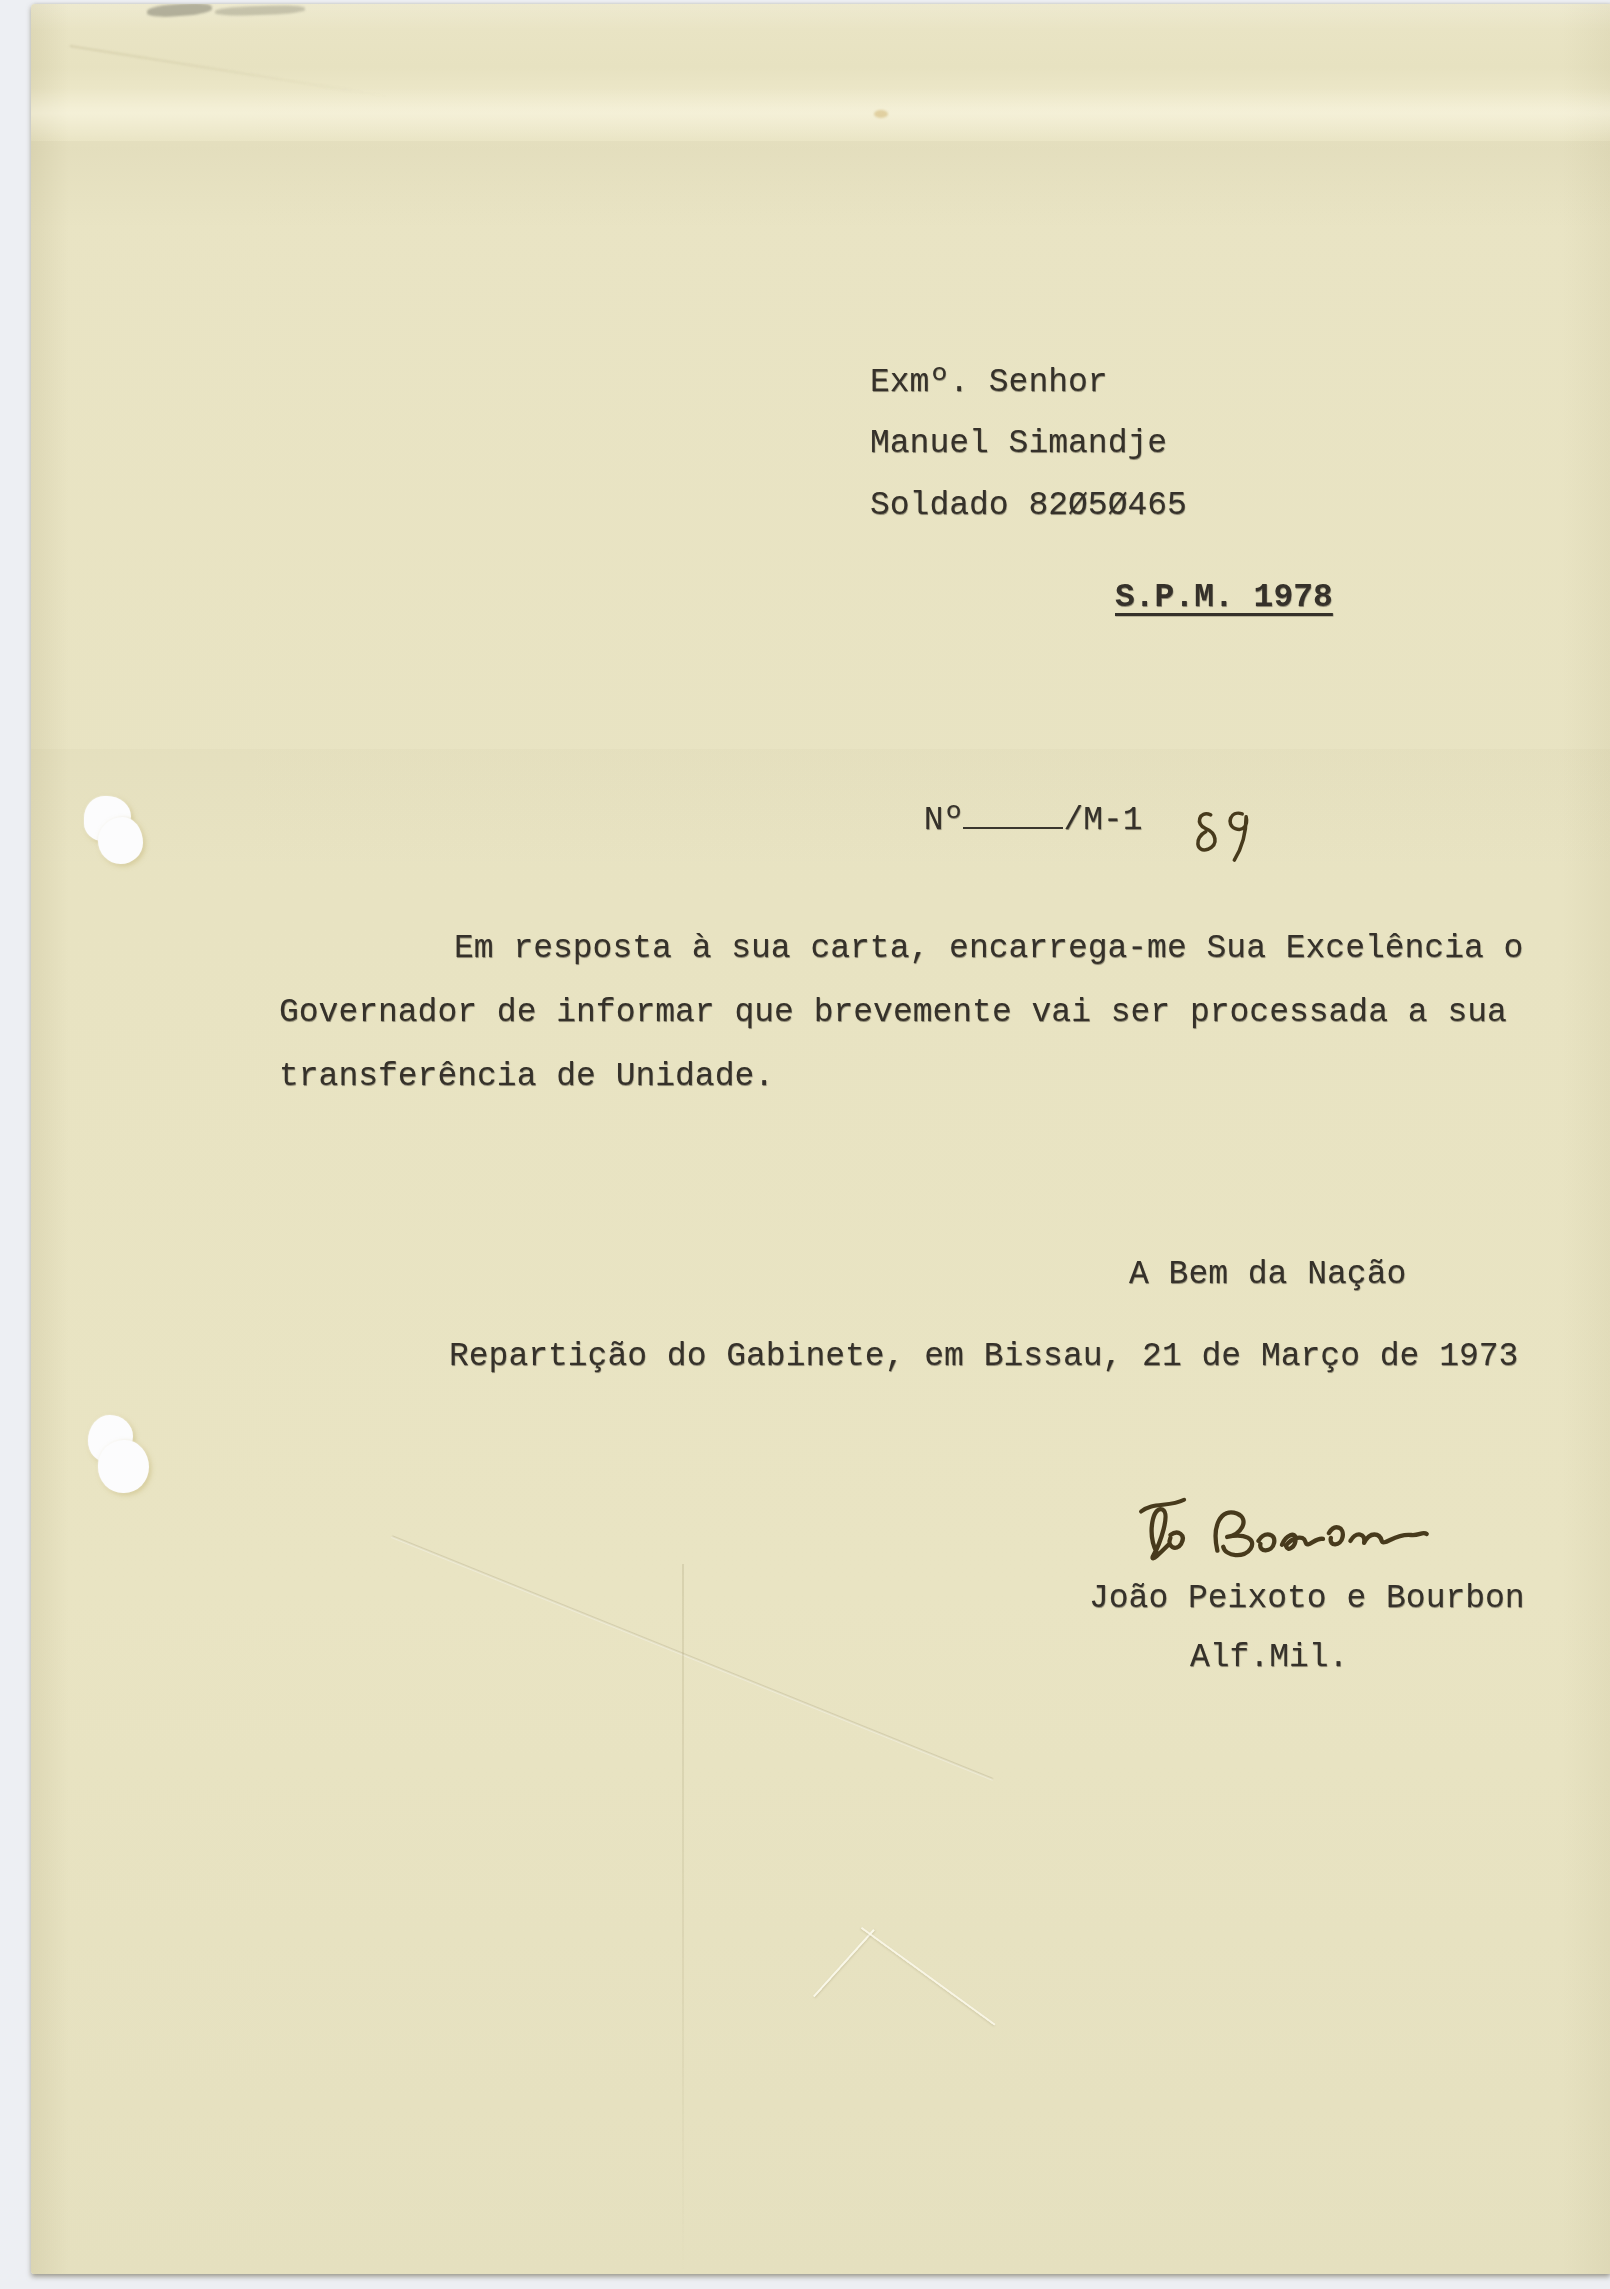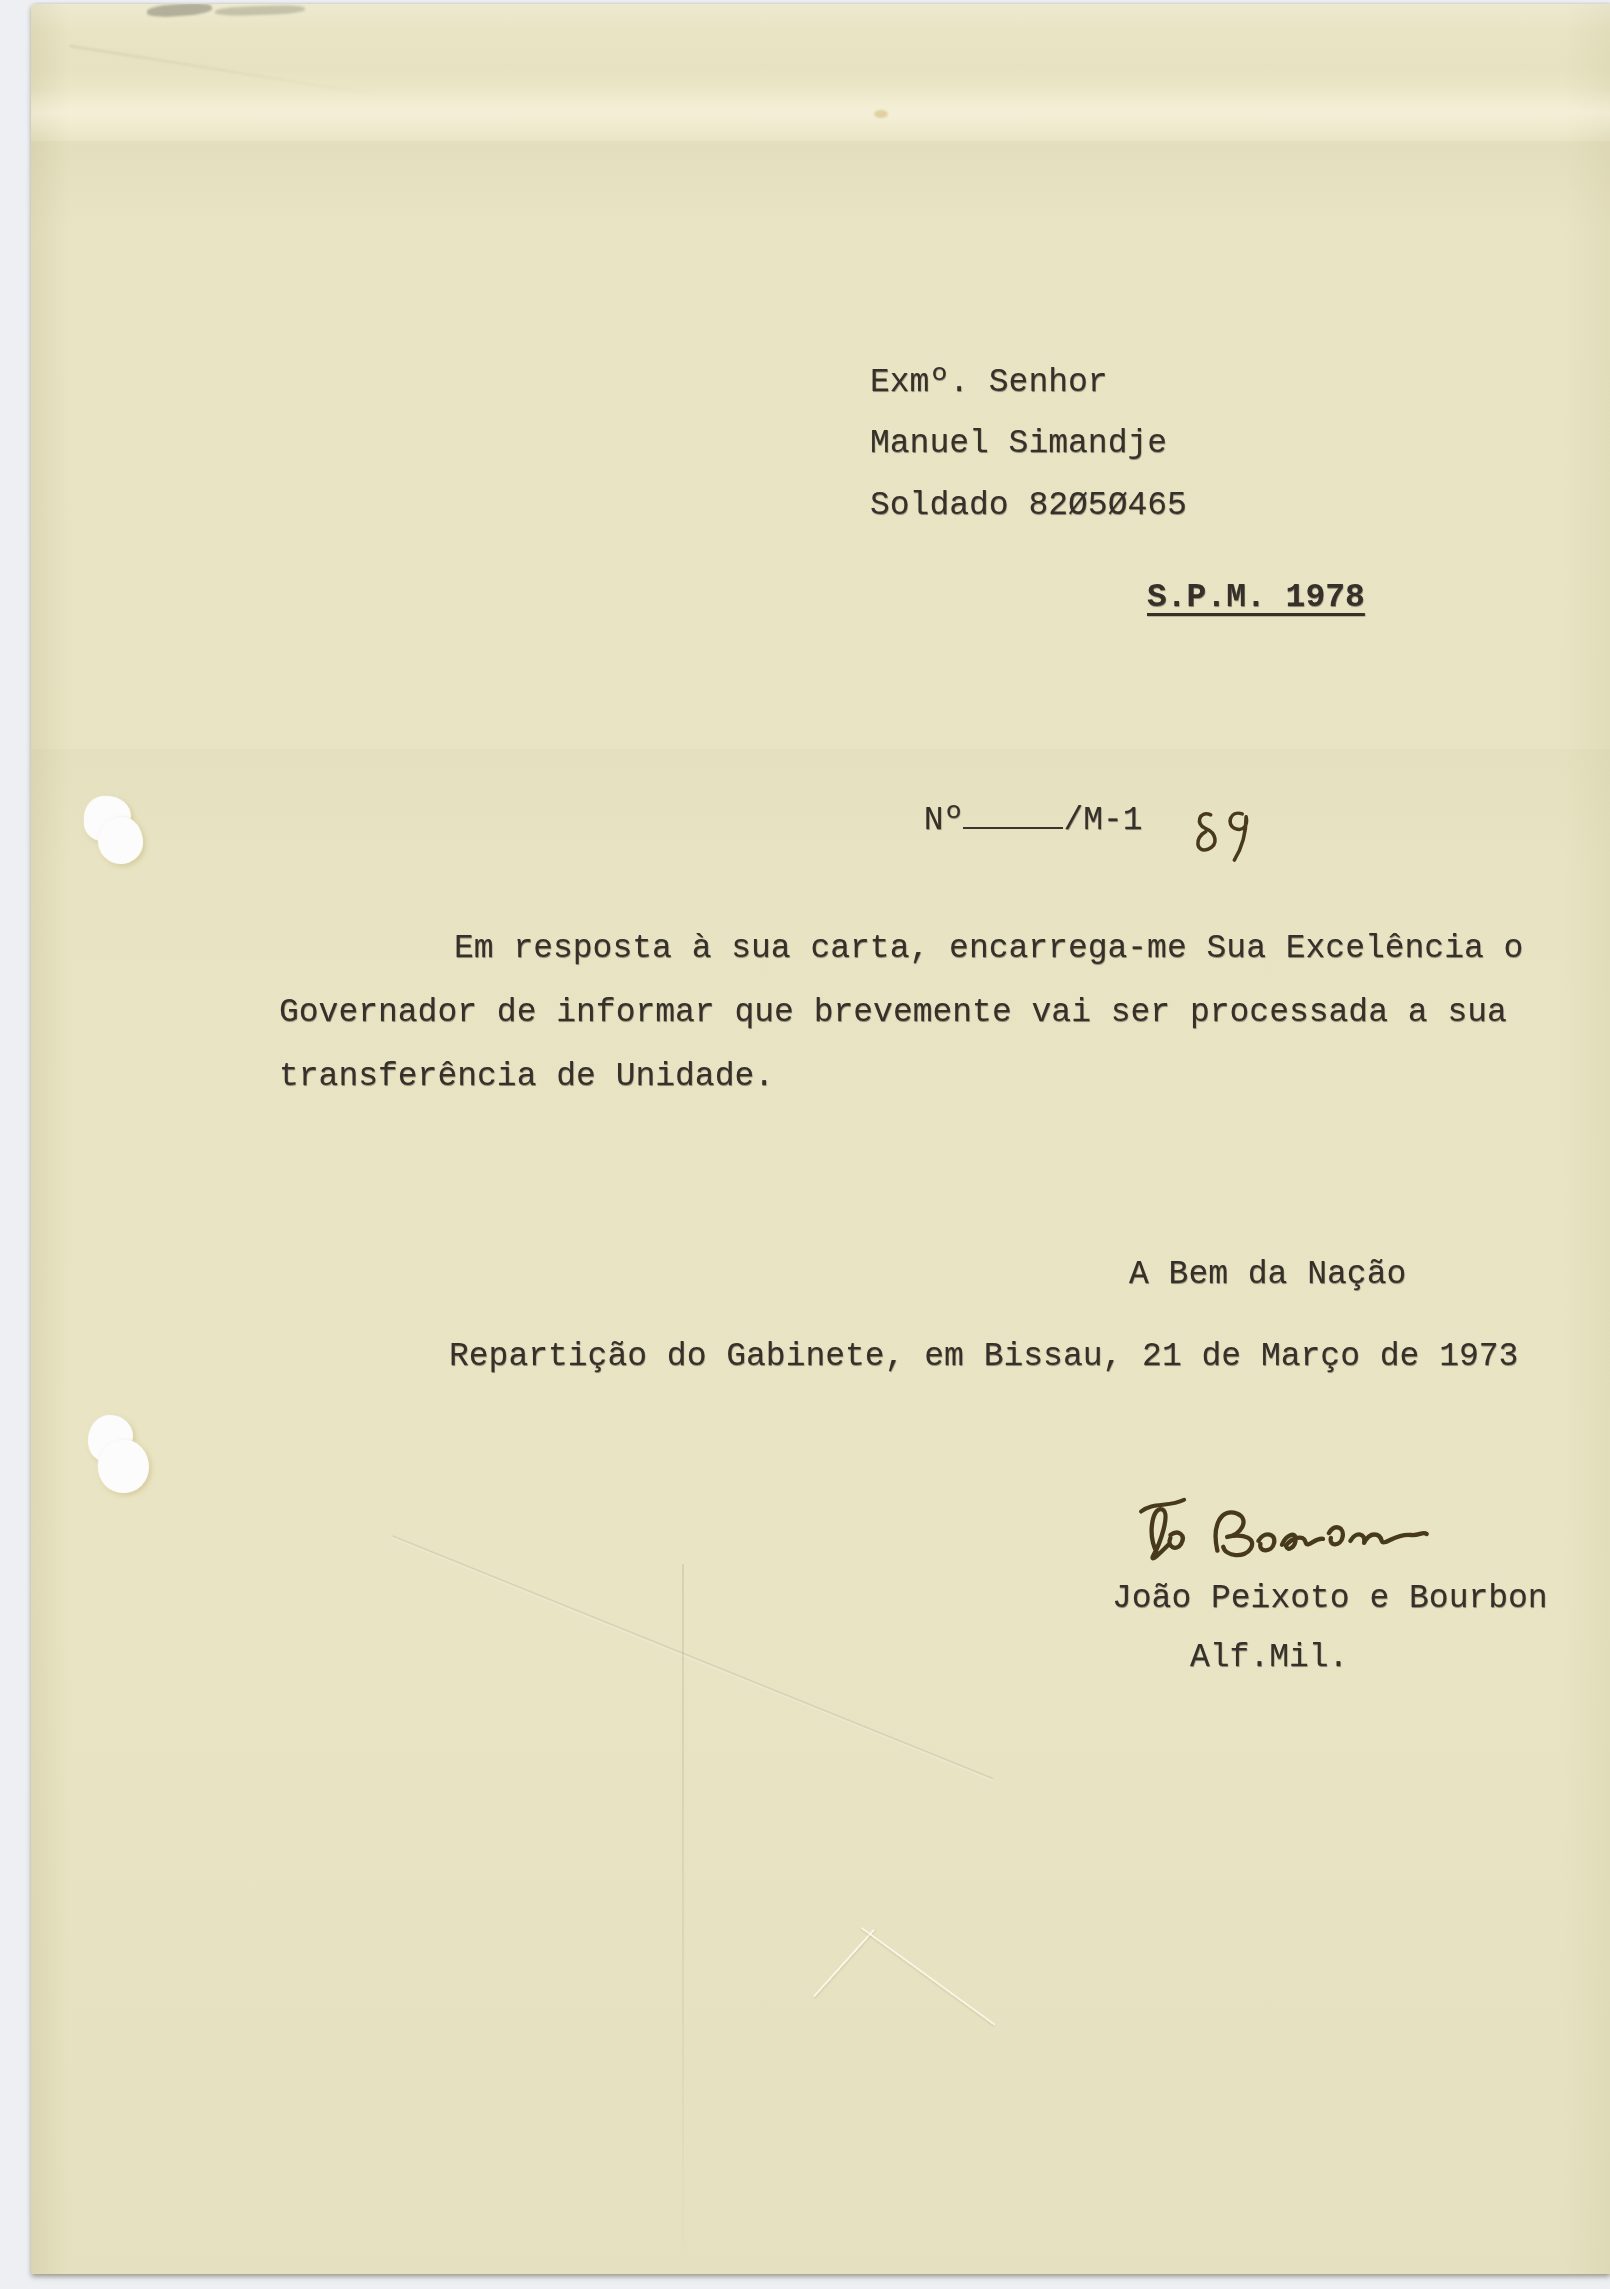--- a/index.html
+++ b/index.html
@@ -129,21 +129,21 @@
     </div>
     <div class="hole" style="left:51px; top:1411px; width:71px; height:82px;">
       <div class="lobe" style="left:5.9px; top:0; width:45px; height:47px; border-radius:48% 52% 60% 40% / 55% 45% 55% 45%;"></div>
       <div class="lobe" style="left:15.7px; top:25.5px; width:51px; height:53px; border-radius:52% 48% 50% 50% / 48% 52% 50% 50%;"></div>
     </div>
 
     <div class="typed" style="left:839px; top:359px;">Exmº. Senhor</div>
     <div class="typed" style="left:839px; top:420px;">Manuel Simandje</div>
     <div class="typed" style="left:839px; top:482px;">Soldado 82Ø5Ø465</div>
 
-    <div class="typed underlined" style="left:1116px; top:574px;">S.P.M. 1978</div>
+    <div class="typed underlined" style="left:1084px; top:574px;">S.P.M. 1978</div>
 
     <div class="typed" id="reference-line" style="left:774px; top:754px;">
       <span>Nº</span><span class="ref-blank"><span class="ink" style="left:25.5px; top:-33px; width:73px; height:61px;">
           <svg width="73" height="61" viewBox="0 0 74 62" aria-hidden="false">
             <title>89</title>
             <path d="M24,10 C12,5 8,20 19,24 C29,28 33,40 21,45 C9,49 7,33 19,27" stroke-width="3.6"></path>
             <path d="M56,9 C44,5 39,20 49,24 C57,27 62,21 60,12 C60,26 58,40 48,56" stroke-width="3.6"></path>
           </svg>
         </span></span><span>/M-1</span>
     </div>
@@ -166,18 +166,18 @@
         <path d="M14,22 C26,12 42,18 58,10" stroke-width="4.2"></path>
 
         <path d="M92,62 C86,36 96,18 112,24 C126,30 116,46 102,48 C120,44 132,50 126,60 C120,70 100,68 98,58" stroke-width="4.4"></path>
         <path d="M134,52 C140,42 152,44 150,54 C148,64 134,64 136,55" stroke-width="4.4"></path>
         <path d="M158,56 C162,46 172,42 172,50 C172,58 164,64 162,57 C168,49 180,45 182,53 C184,61 192,48 200,50" stroke-width="4.4"></path>
         <path d="M206,44 C212,34 222,38 220,48 C218,58 206,58 208,49" stroke-width="4.4"></path>
         <path d="M228,52 C234,42 244,44 242,54 C248,42 258,44 260,52 C262,58 274,44 290,46 C298,47 302,42 306,45" stroke-width="4.4"></path>
       </svg>
     </div>
 
-    <div class="typed" style="left:1081px; top:1575px;">João Peixoto e Bourbon</div>
+    <div class="typed" style="left:1058px; top:1575px;">João Peixoto e Bourbon</div>
     <div class="typed" style="left:1159px; top:1634px;">Alf.Mil.</div>
 
   </div>
 </div>
 
 
 </body></html>

